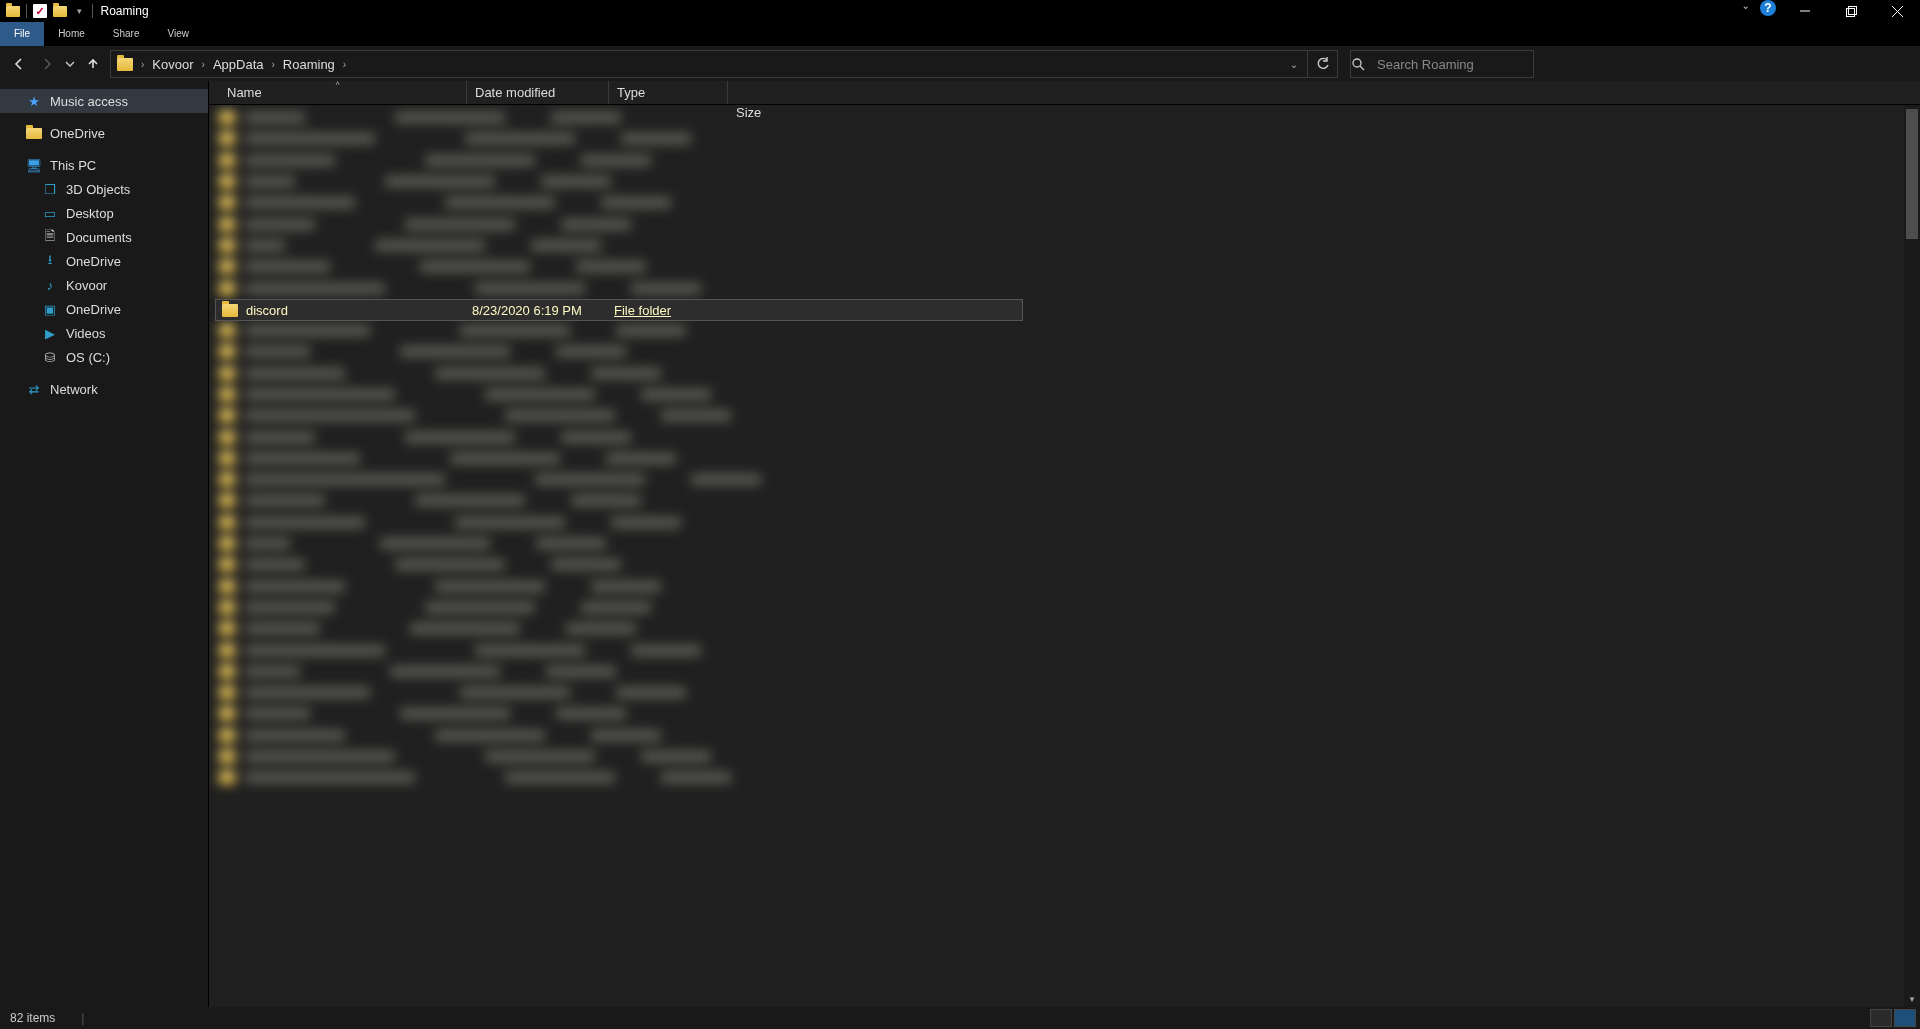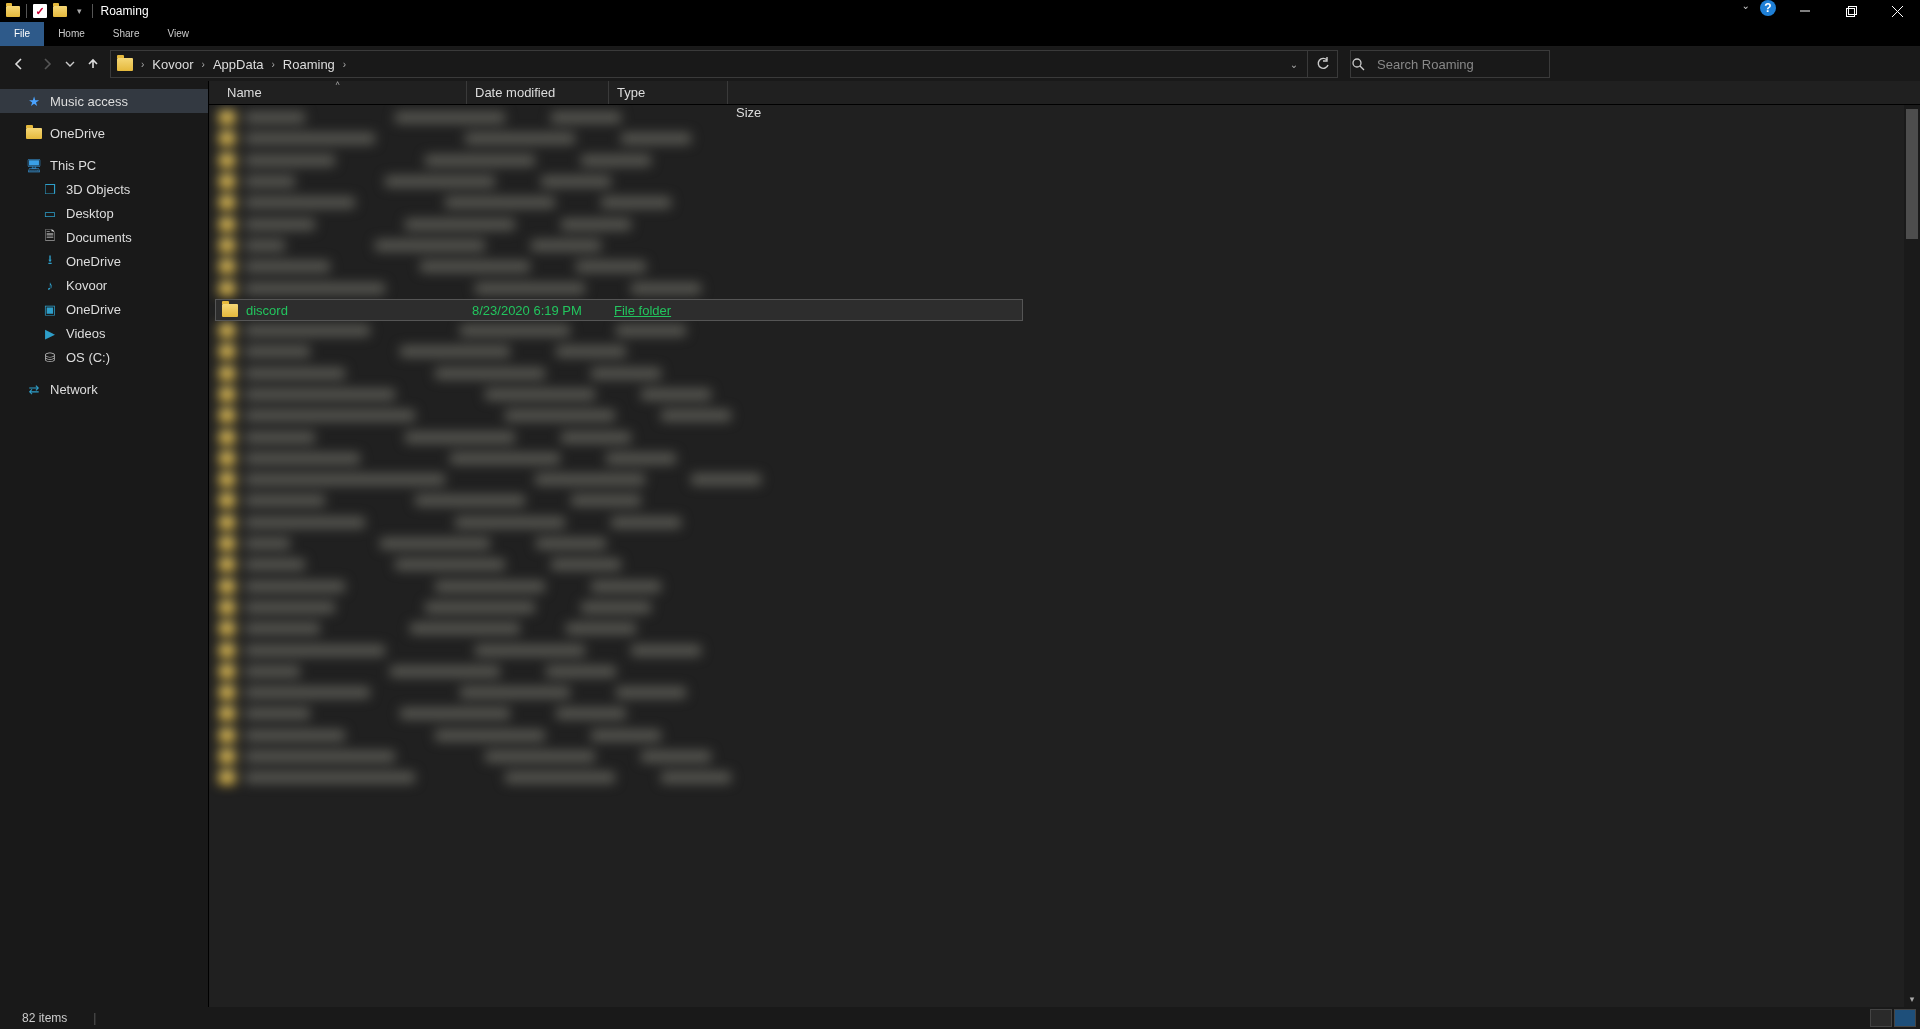--- a/index.html
+++ b/index.html
@@ -33,21 +33,21 @@
   .nav-btn { width:26px; height:26px; display:flex; align-items:center; justify-content:center; color:#ddd; }
   .nav-btn.disabled{ color:#555;}
   .addr { flex:0 0 auto; height:28px; background:#191919; border:1px solid #3a3a3a; display:flex; align-items:center; color:#ddd; font-size:13px; width:1228px; margin-left:2px; position:relative;}
   .addr .crumb-ico{ width:16px;height:13px;background:linear-gradient(#f5d776,#e5b93c);border-radius:1px;margin:0 6px;position:relative;}
   .addr .crumb-ico::before{content:"";position:absolute;top:-3px;left:0;width:7px;height:3px;background:#e5b93c;border-radius:1px 1px 0 0;}
   .addr .crumb{ padding:0 6px;}
   .addr .chev{ color:#aaa; font-size:10px; padding:0 2px;}
   .addr .right-ctrls{position:absolute; right:0; top:0; height:100%; display:flex; align-items:center;}
   .addr .addr-drop{width:26px;text-align:center;color:#aaa;font-size:10px;}
   .addr .refresh{width:30px;text-align:center;color:#ccc;border-left:1px solid #3a3a3a;height:100%;display:flex;align-items:center;justify-content:center;}
-  .searchbox{ margin-left:10px; height:28px; width:200px; border:1px solid #3a3a3a; background:#191919; display:flex; align-items:center; color:#888; font-size:13px;}
+  .searchbox{ margin-left:10px; height:28px; width:184px; border:1px solid #3a3a3a; background:#191919; display:flex; align-items:center; color:#888; font-size:13px;}
   .searchbox .mag{ width:26px; text-align:center; color:#ccc;}
   .searchbox input{ background:transparent; border:none; color:#ddd; font-size:13px; outline:none; width:130px;}
   .searchbox input::placeholder{color:#888;}
 
   
   .main { display:flex; height: calc(1029px - 22px - 25px - 34px - 22px); background:#202020;}
   
   
   .navpane { width:209px; background:#191919; color:#ddd; font-size:13px; border-right:1px solid #000;}
   .np-item{ height:24px; display:flex; align-items:center; padding-left:26px; gap:8px;}
@@ -80,36 +80,36 @@
   .sort-ind{ position:absolute; top:-2px; left:50%; transform:translateX(-50%); color:#aaa; font-size:8px;}
   
   .rows{ flex:1; position:relative; overflow:hidden;}
   .blurwrap{ position:absolute; left:10px; top:2px; filter:blur(6px); }
   .blurwrap .brow{ height:21.3px; display:flex; align-items:center; gap:10px;}
   .blurwrap .brow .bico{ width:16px;height:13px;background:linear-gradient(#f5d776,#e5b93c);border-radius:1px;}
   .blurwrap .brow .bname{ width:150px;height:11px;background:#5a5a54;border-radius:2px;}
   .blurwrap .brow .bdate{ width:110px;height:11px;background:#5a5a54;border-radius:2px;margin-left:80px;}
   .blurwrap .brow .btype{ width:70px;height:11px;background:#5a5a54;border-radius:2px;margin-left:36px;}
 
-  .selrow{ position:absolute; left:6px; top:194px; height:22px; width:808px; background:#2d2d2d; border:1px solid #555; display:flex; align-items:center; color:#22c55e; font-size:13px;}
+  .selrow{ position:absolute; left:6px; top:194px; height:22px; width:808px; background:#2d2d2d; border:1px solid #555; display:flex; align-items:center; color:#fef9c3; font-size:13px;}
   .selrow .rico{ width:16px;height:13px;background:linear-gradient(#f5d776,#e5b93c);border-radius:1px;margin-left:6px;margin-right:8px;position:relative;}
   .selrow .rico::before{content:"";position:absolute;top:-3px;left:0;width:7px;height:3px;background:#e5b93c;border-radius:1px 1px 0 0;}
   .selrow .cell{ overflow:hidden; white-space:nowrap;}
   .selrow .cname{ width:226px;}
   .selrow .cdate{ width:142px;}
   .selrow .ctype{ width:119px;text-decoration:underline;}
 
   
   .vscroll{ position:absolute; right:0; top:0; width:16px; height:100%; background:#1a1a1a;}
   .vscroll .thumb{ position:absolute; left:2px; top:4px; width:12px; height:130px; background:#4d4d4d;}
   .vscroll .arrow{ position:absolute; left:0; width:16px; height:16px; color:#aaa; font-size:9px; display:flex;align-items:center;justify-content:center;}
   .vscroll .arrow.down{ bottom:0;}
 
   
-  .statusbar{ height:22px; background:#191919; color:#ccc; font-size:12px; display:flex; align-items:center; padding-left:22px; position:relative;gap:18px;}
+  .statusbar{ height:22px; background:#191919; color:#ccc; font-size:12px; display:flex; align-items:center; padding-left:10px; position:relative;gap:18px;}
   .statusbar .sep{ margin:0 8px; color:#555;}
   .statusbar .view-btns{ position:absolute; right:4px; top:2px; display:flex; gap:2px;}
   .statusbar .vb{ width:22px; height:18px; background:#2a2a2a; border:1px solid #444;}
   .statusbar .vb.active{ background:#1e4f7a;}
 
   svg{display:block;}
 </style>
 </head>
 <body>
 

